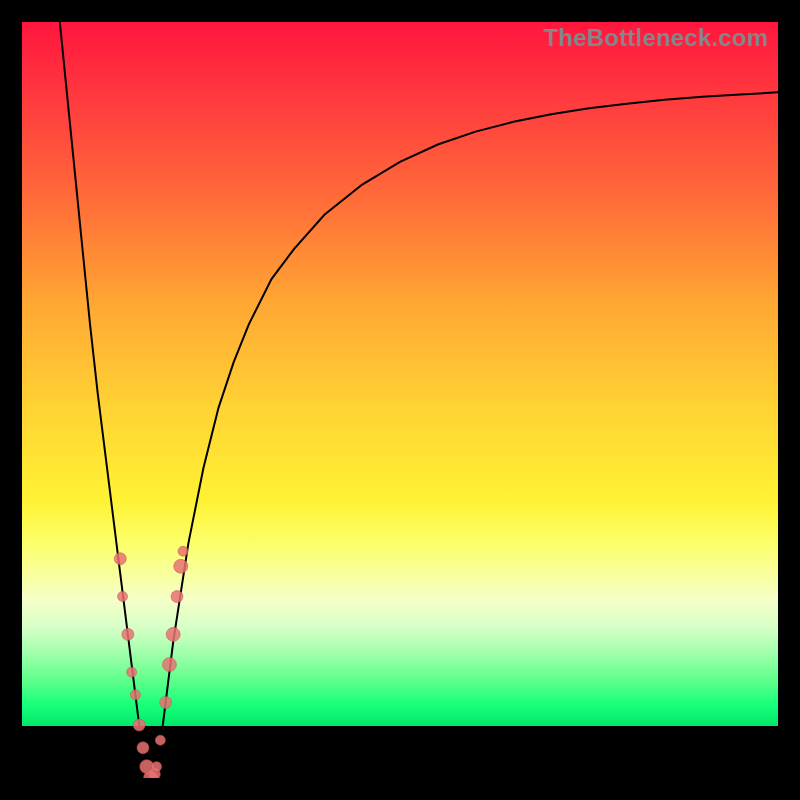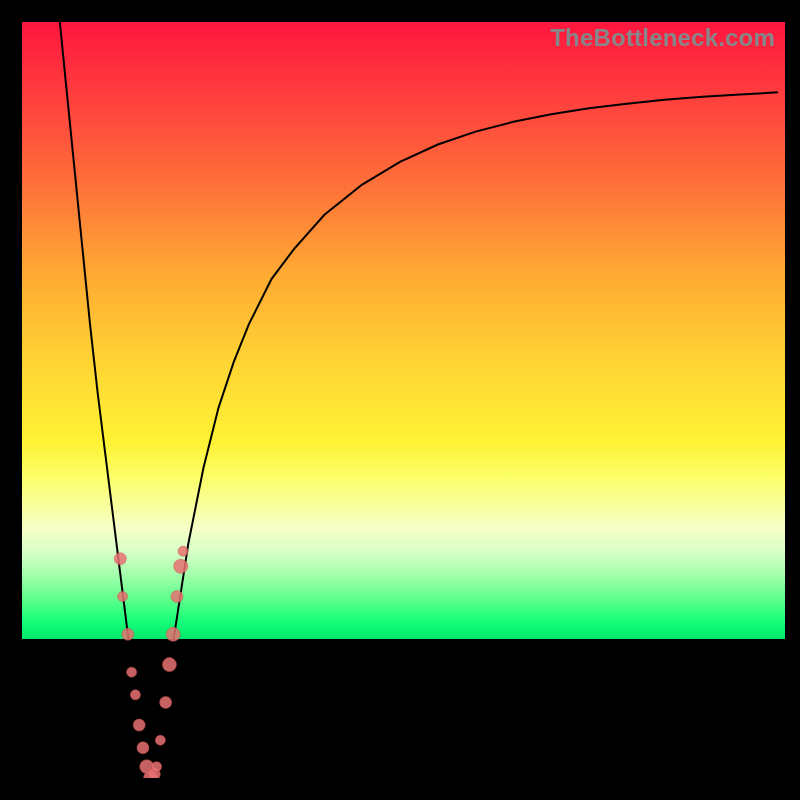--- a/index.html
+++ b/index.html
@@ -13,38 +13,37 @@
     width: 800px;
     height: 800px;
     background: #000;
     position: relative;
   }
   .plot {
     position: absolute;
     left: 22px;
     top: 22px;
     width: 756px;
-    height: 617px;
+    height: 704px;
     background: linear-gradient(
       to bottom,
       #ff163e 0%,
       #ff3e3e 12%,
       #ff6b39 25%,
       #ffa733 40%,
       #ffd433 55%,
       #fff233 68%,
       #fbff6a 74%,
       #f6ffc7 82%,
       #d6ffc7 86%,
       #9cffa8 90%,
       #55ff88 94%,
       #18ff7a 97%,
       #00e86a 100%
     );
-    padding-left: 7px;
   }
   .watermark {
     position: absolute;
     top: 2px;
     right: 10px;
     font-family: Arial, Helvetica, sans-serif;
     font-size: 24px;
     font-weight: 600;
     color: #85878a;
     letter-spacing: 0.2px;

